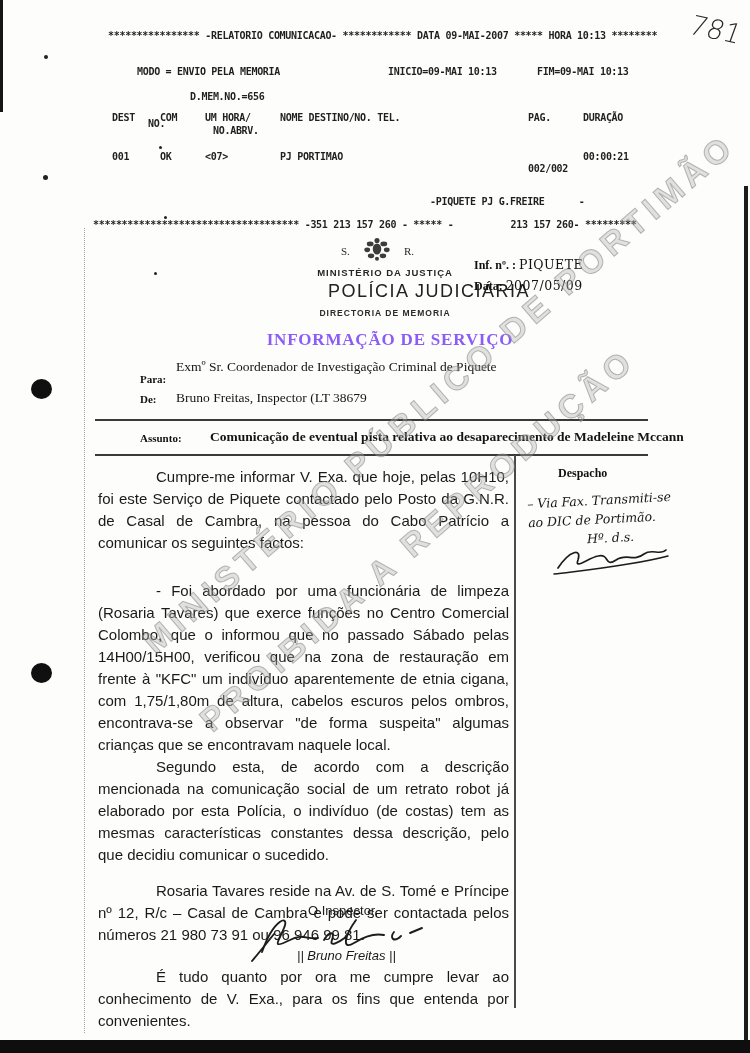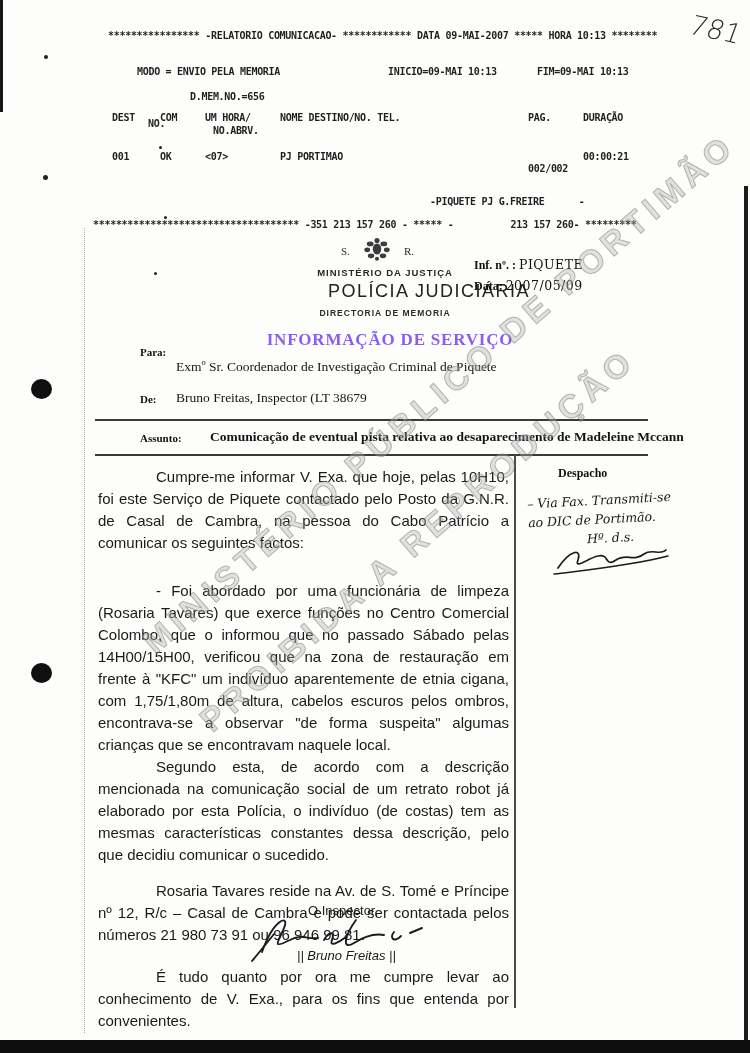--- a/index.html
+++ b/index.html
@@ -142,21 +142,21 @@
     <b>Inf. nº. :</b>
     <span class="inf-value">PIQUETE</span>
   </div>
   <div class="inf-row serif" style="top:278px;">
     <b>Data:</b>
     <span class="inf-value">2007/05/09</span>
   </div>
 
   <div class="doc-title">INFORMAÇÃO DE SERVIÇO</div>
 
-  <div class="addr-label" style="left:140px;top:346px;">Para:</div>
+  <div class="addr-label" style="left:140px;top:373px;">Para:</div>
   <div class="addr-value" style="left:176px;top:359px;">Exmº Sr. Coordenador de Investigação Criminal de Piquete</div>
   <div class="addr-label" style="left:140px;top:393px;">De:</div>
   <div class="addr-value" style="left:176px;top:390px;">Bruno Freitas, Inspector (LT 38679</div>
   <div class="hr" style="top:419px;"></div>
   <div class="addr-label" style="left:140px;top:432px;">Assunto:</div>
   <div class="addr-value assunto-value" style="left:210px;top:429px;">Comunicação de eventual pista relativa ao desaparecimento de Madeleine Mccann</div>
   <div class="hr" style="top:454px;"></div>
   <div class="vline"></div>
 
   <div class="body-col">

